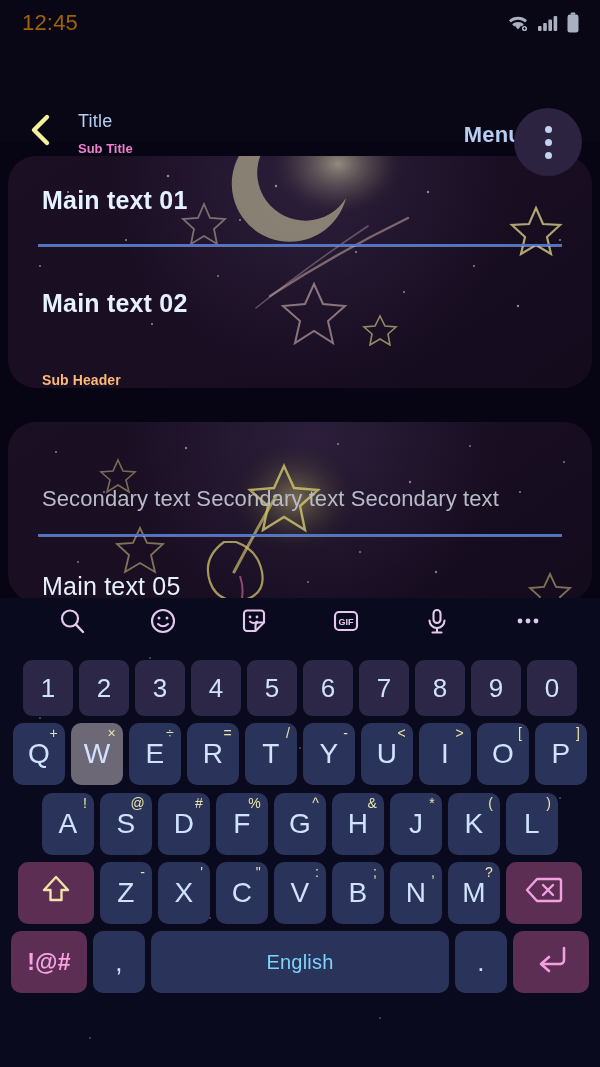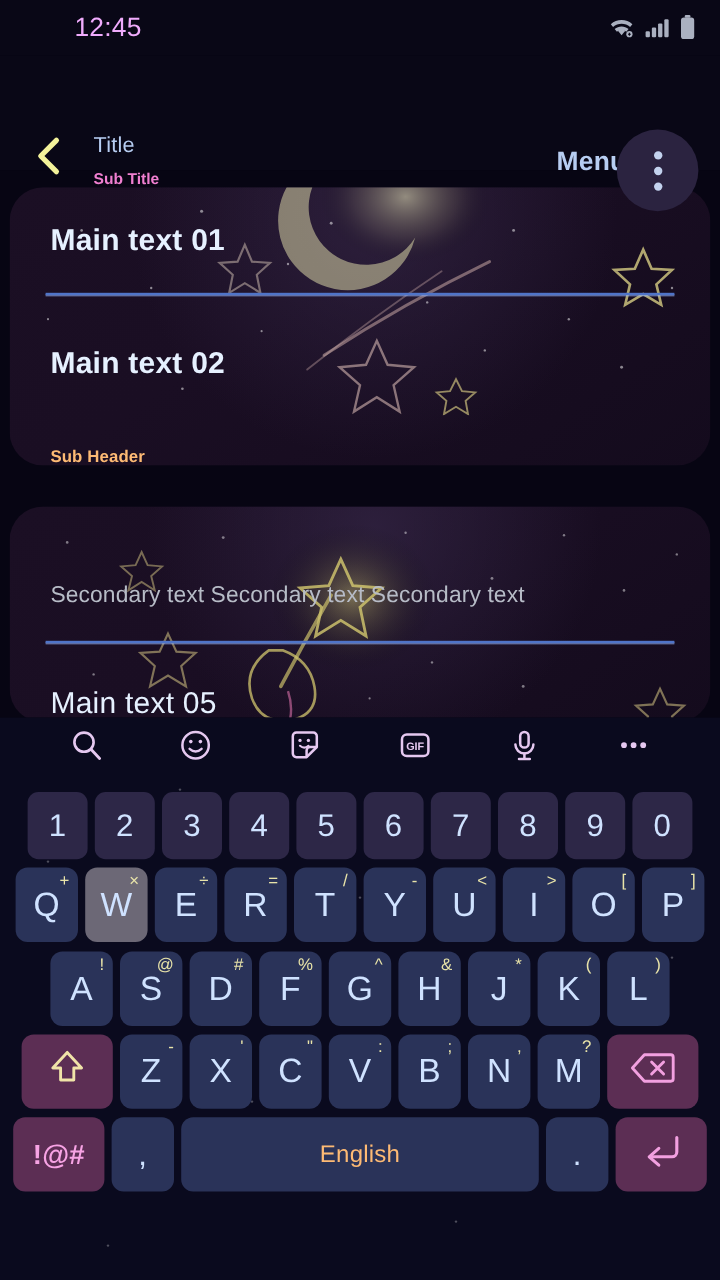--- a/index.html
+++ b/index.html
@@ -10,21 +10,21 @@
     -webkit-font-smoothing:antialiased;
   }
   #app{ position:relative; width:600px; height:1067px; overflow:hidden; }
 
   
   .statusbar{
     position:absolute; top:0; left:0; width:600px; height:46px;
     display:flex; align-items:center; justify-content:space-between;
     padding:0 20px 0 22px; background:#090716; z-index:5;
   }
-  .status-time{ color:#f0abfc; font-size:22px; letter-spacing:.2px;margin-left:40px; }
+  .status-time{ color:#a16207; font-size:22px; letter-spacing:.2px; }
   .status-icons{ display:flex; align-items:center; gap:7px; }
   .status-icons svg{ display:block; }
 
   
   .appbar{
     position:absolute; top:46px; left:0; width:600px; height:96px;
     background:#090716; z-index:4;
   }
   .back-btn{
     position:absolute; left:22px; top:68px;
@@ -57,21 +57,21 @@
       linear-gradient(145deg, #1b0f24 0%, #1a0e23 40%, #140b1d 100%);
   }
   .card1{ top:14px; height:232px;font-weight:bold; }
   .card2{ top:280px; height:180px; }
   .card-deco{ position:absolute; inset:0; }
 
   .row-main{
     position:absolute; left:34px; color:#e6f1ff; font-size:25px; letter-spacing:.2px;
   }
   .row-sec{
-    position:absolute; left:34px; color:#b7bcc7; font-size:19px; letter-spacing:.1px;
+    position:absolute; left:34px; color:#b7bcc7; font-size:22px; letter-spacing:.1px;
   }
   .divider{
     position:absolute; left:30px; width:524px; height:2px;
     background:#4f74c8; box-shadow:0 1px 0 rgba(160,190,255,.55);
   }
   .subheader{
     position:absolute; left:42px; top:230px;
     color:#fdba74; font-size:14px; font-weight:bold; letter-spacing:.1px;
   }
 
@@ -102,21 +102,21 @@
   .key.alpha.pressed{ background:#6c6876; }
   .key .sup{
     position:absolute; top:3px; right:7px;
     font-size:14px; color:#e9e4a9; line-height:1;
   }
   .key.fn{ background:#5c2e54; }
   .key.shift{ width:76px; height:62px; border-radius:10px; }
   .key.backspace{ width:76px; height:62px; border-radius:10px; }
   .key.sym{ width:76px; height:62px; border-radius:10px; color:#f7a3e4; font-size:23px; font-weight:bold; }
   .key.comma, .key.period{ width:52px; height:62px; border-radius:10px; background:#2a3359; font-size:26px; }
-  .key.space{ flex:1; height:62px; border-radius:10px; background:#2a3359; color:#fdba74; font-size:20px; }
+  .key.space{ flex:1; height:62px; border-radius:10px; background:#2a3359; color:#7dd3fc; font-size:20px; }
   .key.enter{ width:76px; height:62px; border-radius:10px; }
   .krow.r4 .key.comma{ width:52px; }
   .krow.r4{ gap:6px; padding:0 6px; }
   .krow.r3{ gap:6px; }
   .krow.r2{ gap:6px; }
 </style>
 </head>
 <body>
 
 <div id="app">

